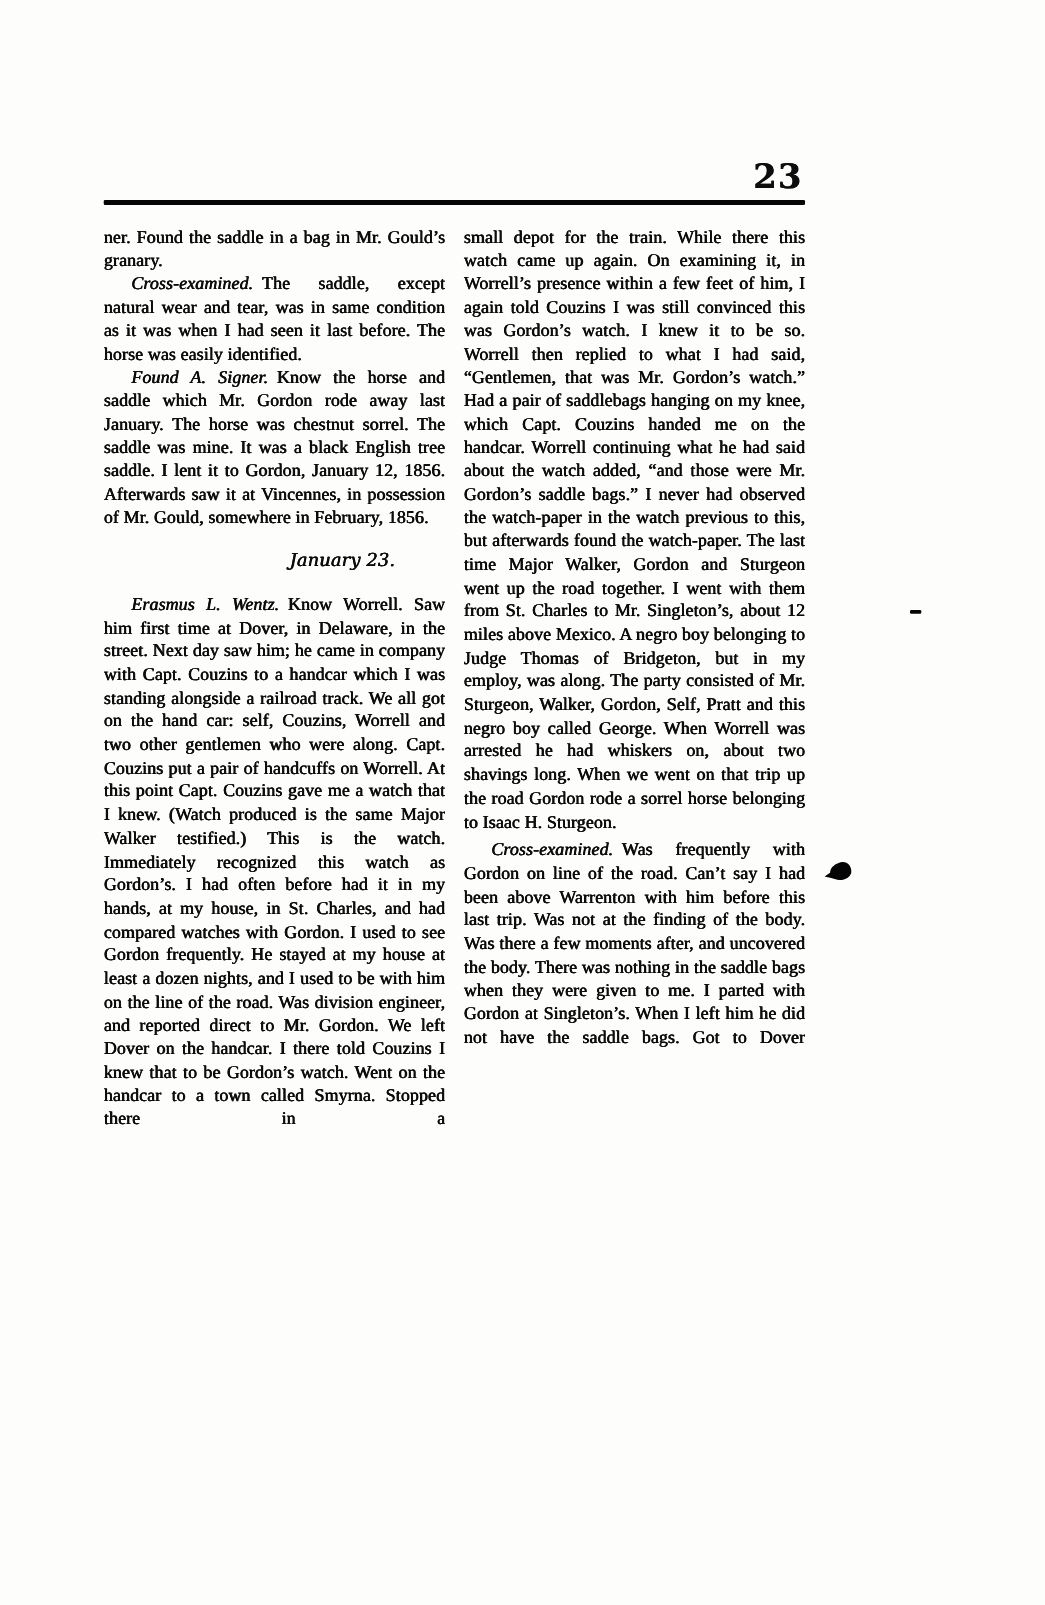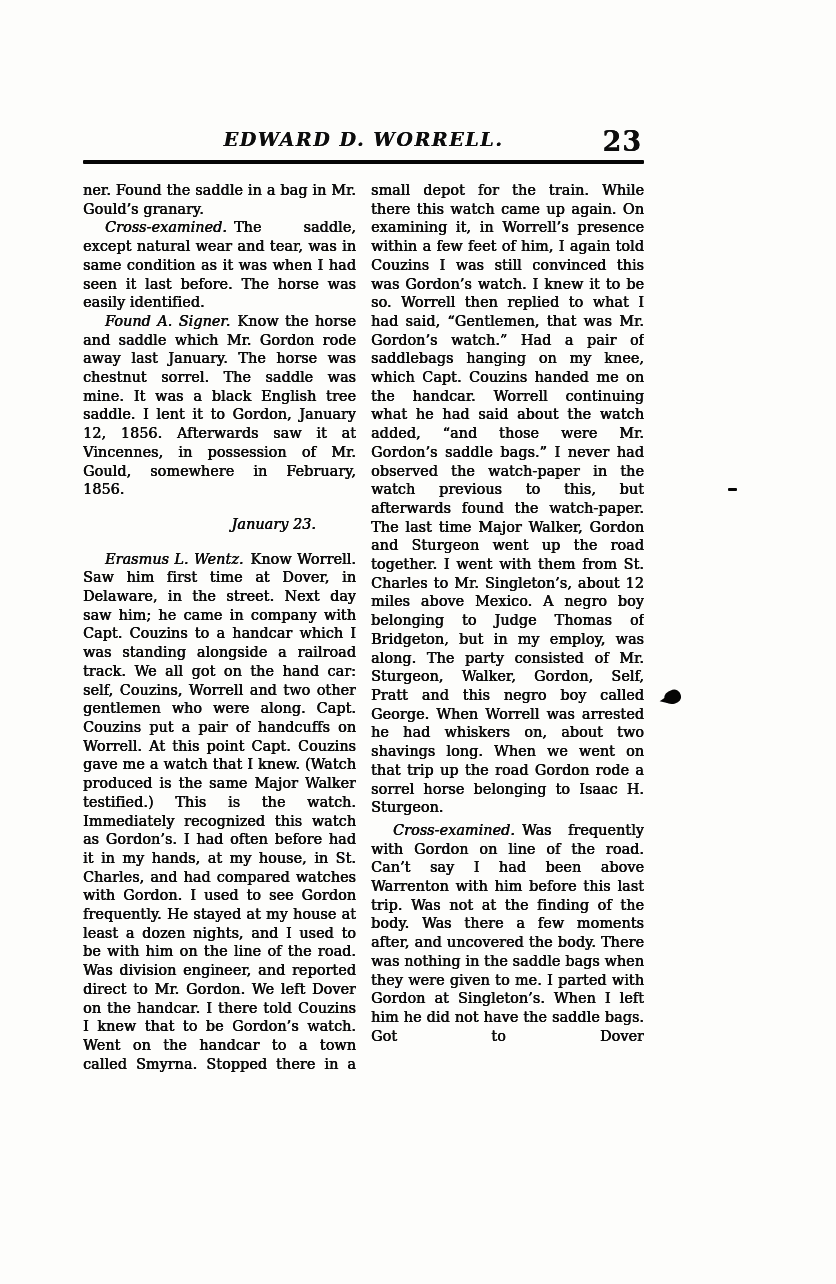--- a/index.html
+++ b/index.html
@@ -36,21 +36,21 @@
     position:absolute;top:181px;left:83px;width:562px;height:948px;
     display:flex;gap:15px;
   }
   .col{
     width:273px;height:100%;overflow:hidden;
     font-size:14.3px;line-height:18.7px;
     text-align:justify;
     letter-spacing:0.1px;
     text-shadow:0.45px 0 0 currentColor, 0 0 0.3px currentColor;
   }
-  .para{margin:0;text-indent:22px;}
+  .para{margin:0;text-indent:22px;font-family:Liberation Serif, serif;}
   .para.no-indent{text-indent:0;}
   .para.justify-cut{text-align-last:justify;}
   .para.space-above{margin-top:4px;}
   .date-line{
     margin:16px;text-indent:0;
     text-align:right;padding-right:24px;
     font-style:italic;
   }
   .lead{font-style:italic;margin-right:7px;}
   .lead:empty{display:none;margin:0;}
@@ -72,21 +72,20 @@
     position:absolute;left:728px;top:488px;
     width:9px;height:3px;background:#050505;border-radius:1px;
   }
 </style>
 </head>
 <body>
 
 <div class="page">
 
   <div class="running-head">
-    <div class="head-title">EDWARD D. WORRELL.</div>
     <div class="head-page-number">23</div>
   </div>
 
   <div class="head-rule"></div>
 
   <div class="columns">
 
     <div class="col">
       <p class="para no-indent"><span>ner. Found the saddle in a bag in Mr. Gould’s granary.</span></p>
       <p class="para"><span class="lead">Cross-examined.</span><span>The saddle, except natural wear and tear, was in same condition as it was when I had seen it last before. The horse was easily identified.</span></p>

